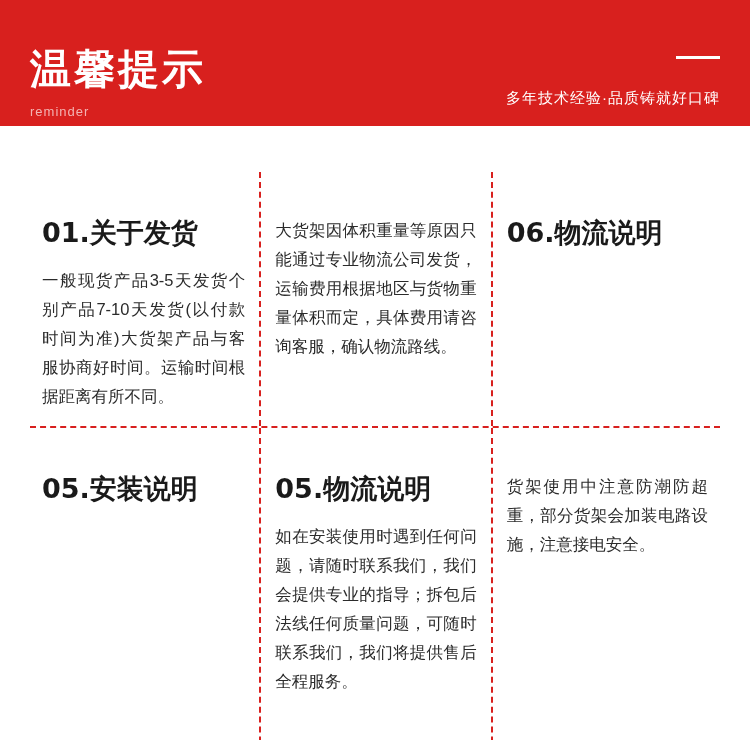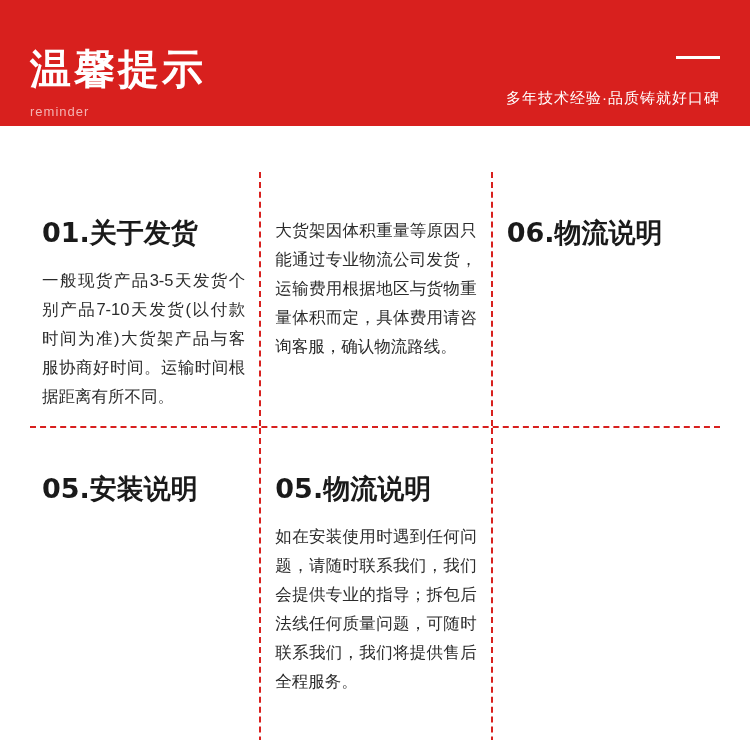--- a/index.html
+++ b/index.html
@@ -185,19 +185,20 @@
             <span class="num">05.</span><span>安装说明</span>
           </div>
         </div>
         <div class="cell">
           <div class="cell-title">
             <span class="num">05.</span><span>物流说明</span>
           </div>
           <div class="cell-body">如在安装使用时遇到任何问题，请随时联系我们，我们会提供专业的指导；拆包后法线任何质量问题，可随时联系我们，我们将提供售后全程服务。</div>
         </div>
         <div class="cell">
+          <div class="cell-body">货架使用中注意防潮防超重，部分货架会加装电路设施，注意接电安全。</div>
         </div>
       </div>
 
     </div>
   </div>
 
 </div>
 
 </body></html>

